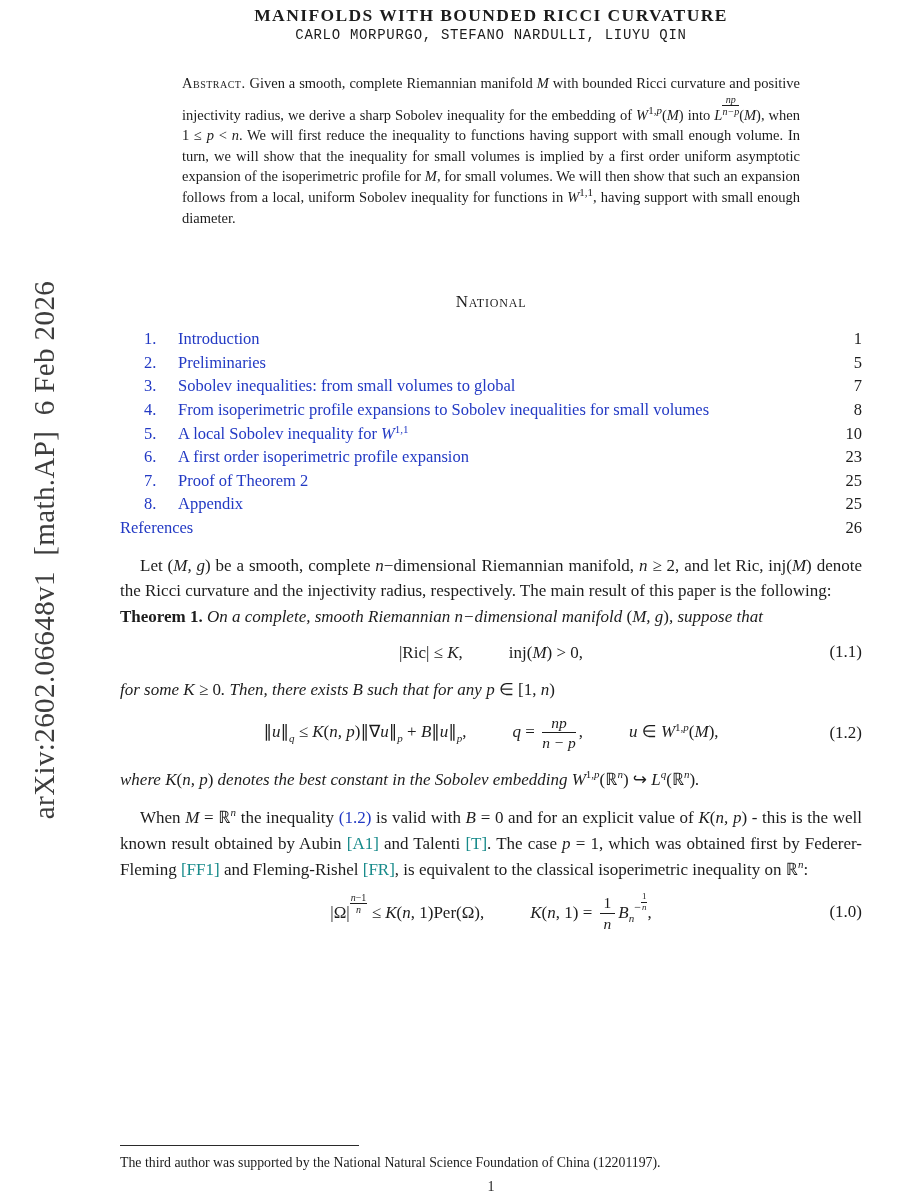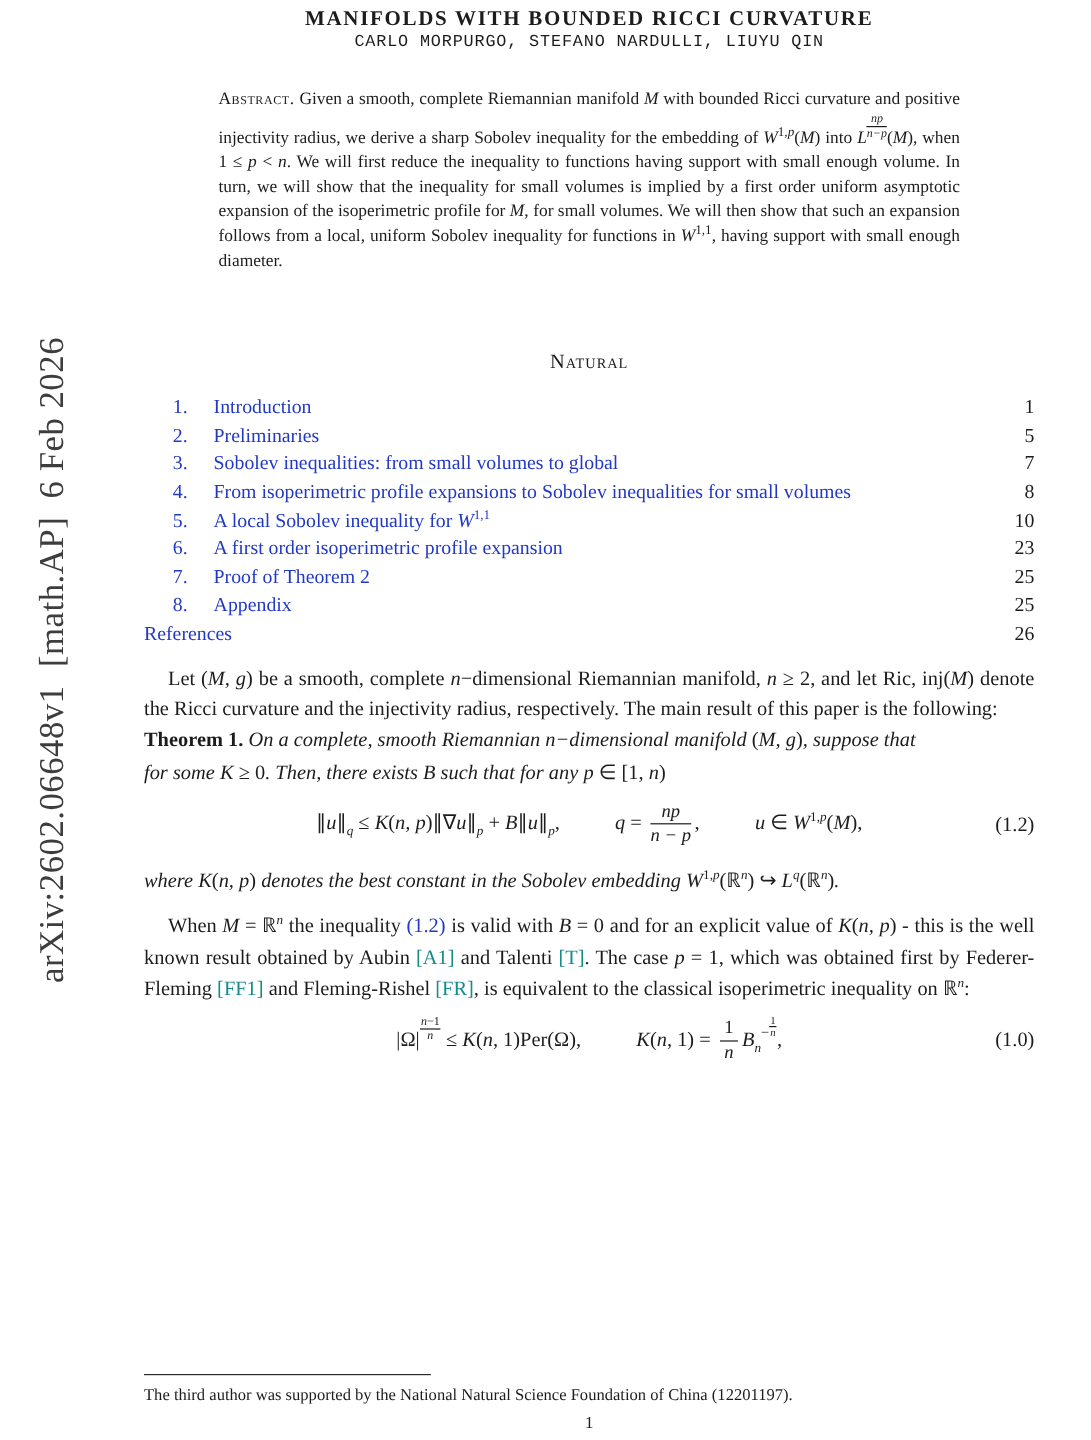--- a/index.html
+++ b/index.html
@@ -68,21 +68,21 @@
       <div>MANIFOLDS WITH BOUNDED RICCI CURVATURE</div>
     </div>
 
     <div class="authors">CARLO MORPURGO, STEFANO NARDULLI, LIUYU QIN</div>
 
     <div class="abstract">
       <span class="abs-label">Abstract.</span>
       <span>Given a smooth, complete Riemannian manifold <i>M</i> with bounded Ricci curvature and positive injectivity radius, we derive a sharp Sobolev inequality for the embedding of <i>W</i><sup>1,<i>p</i></sup>(<i>M</i>) into <i>L</i><sup class="expfrac"><span class="efn"><i>np</i></span><span class="efd"><i>n−p</i></span></sup>(<i>M</i>), when 1 ≤ <i>p</i> &lt; <i>n</i>. We will first reduce the inequality to functions having support with small enough volume. In turn, we will show that the inequality for small volumes is implied by a first order uniform asymptotic expansion of the isoperimetric profile for <i>M</i>, for small volumes. We will then show that such an expansion follows from a local, uniform Sobolev inequality for functions in <i>W</i><sup>1,1</sup>, having support with small enough diameter.</span>
     </div>
 
-    <div class="contents-heading">Natural</div>
+    <div class="contents-heading">National</div>
 
     <div class="toc">
       <div class="toc-row">
         <span class="toc-link">
             <span class="toc-num">1.</span>
             <span>Introduction</span>
           </span>
         <span class="toc-page">1</span>
       </div>
       <div class="toc-row">
@@ -140,20 +140,24 @@
           </span>
         <span class="toc-page">26</span>
       </div>
     </div>
 
 
     <p class="para indent">Let (<i>M, g</i>) be a smooth, complete <i>n</i>−dimensional Riemannian manifold, <i>n</i> ≥ 2, and let Ric, inj(<i>M</i>) denote the Ricci curvature and the injectivity radius, respectively. The main result of this paper is the following:</p>
 
     <p class="thm"><b class="thm-head">Theorem 1.</b> <i>On a complete, smooth Riemannian n−dimensional manifold</i> (<i>M, g</i>)<i>, suppose that</i></p>
 
+    <div class="equation">
+      <span class="eq-body">|Ric| ≤ <i>K</i>,<span class="gap"></span>inj(<i>M</i>) &gt; 0,</span>
+      <span class="eq-tag">(1.1)</span>
+    </div>
 
     <p class="thm" style="margin-top:2px;"><i>for some K</i> ≥ 0<i>. Then, there exists B such that for any p</i> ∈ [1, <i>n</i>)</p>
 
     <div class="equation" style="min-height:46px;">
       <span class="eq-body">∥<i>u</i>∥<sub><i>q</i></sub> ≤ <i>K</i>(<i>n, p</i>)∥∇<i>u</i>∥<sub><i>p</i></sub> + <i>B</i>∥<i>u</i>∥<sub><i>p</i></sub>,<span class="gap"></span><i>q</i> = <span class="frac"><span class="fnum"><i>np</i></span><span class="fden"><i>n − p</i></span></span>,<span class="gap"></span><i>u</i> ∈ <i>W</i><sup>1,<i>p</i></sup>(<i>M</i>),</span>
       <span class="eq-tag">(1.2)</span>
     </div>
 
     <p class="thm" style="margin-top:4px;"><i>where K</i>(<i>n, p</i>) <i>denotes the best constant in the Sobolev embedding W</i><sup>1,<i>p</i></sup>(ℝ<sup><i>n</i></sup>) ↪ <i>L<sup>q</sup></i>(ℝ<sup><i>n</i></sup>)<i>.</i></p>
 

